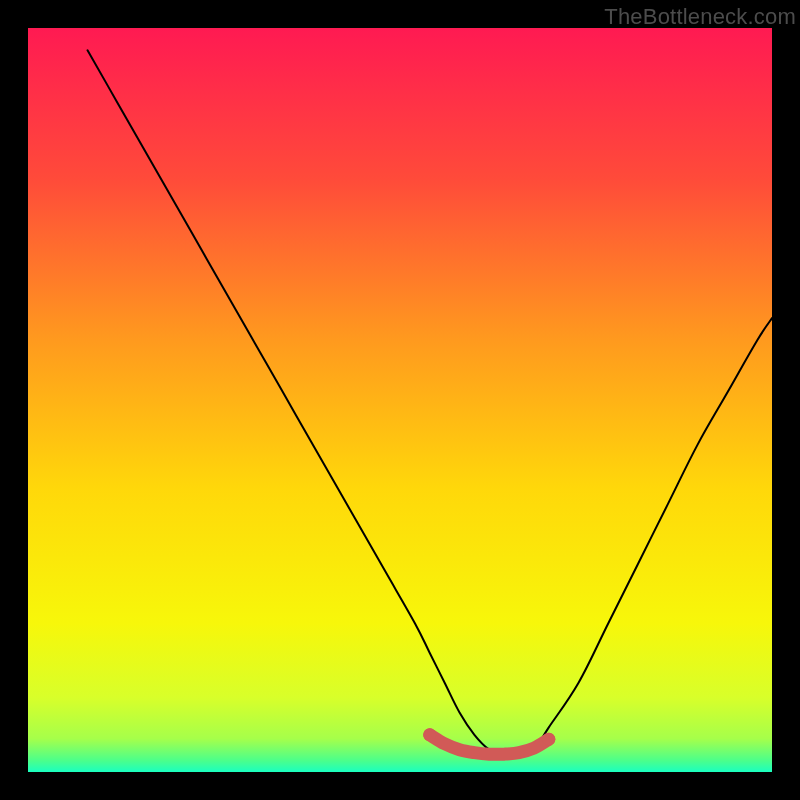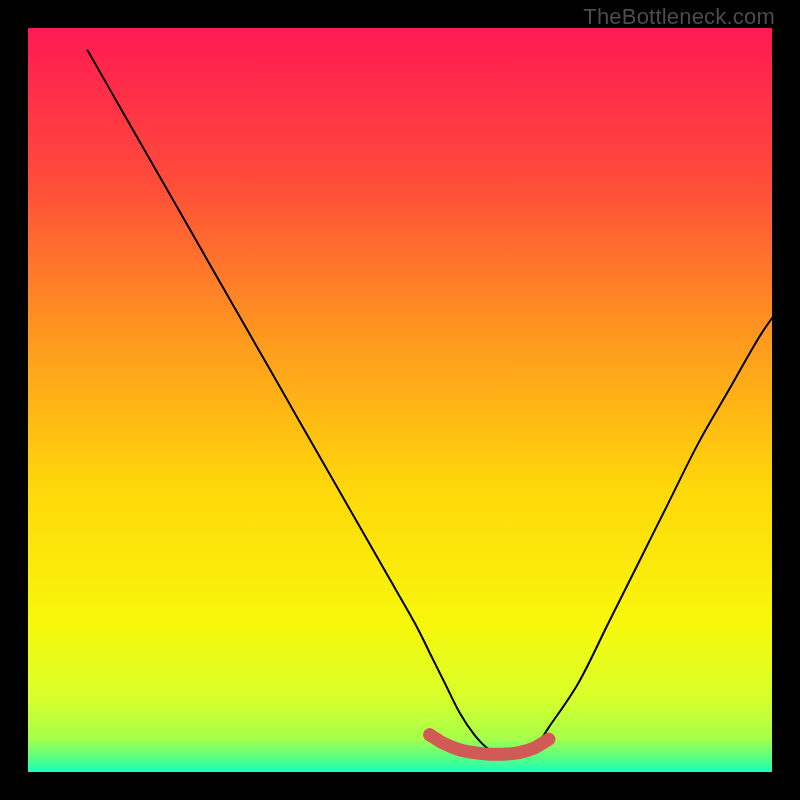--- a/index.html
+++ b/index.html
@@ -22,21 +22,21 @@
   .plot-area {
     position: absolute;
     left: 28px;
     top: 28px;
     width: 744px;
     height: 744px;
   }
   .watermark {
     position: absolute;
     top: 4px;
-    right: 25px;
+    right: 4px;
     color: #4c4c4c;
     font-size: 22px;
     font-weight: 500;
     letter-spacing: 0.2px;
     user-select: none;
   }
   svg { display: block; }
 </style>
 </head>
 <body>

